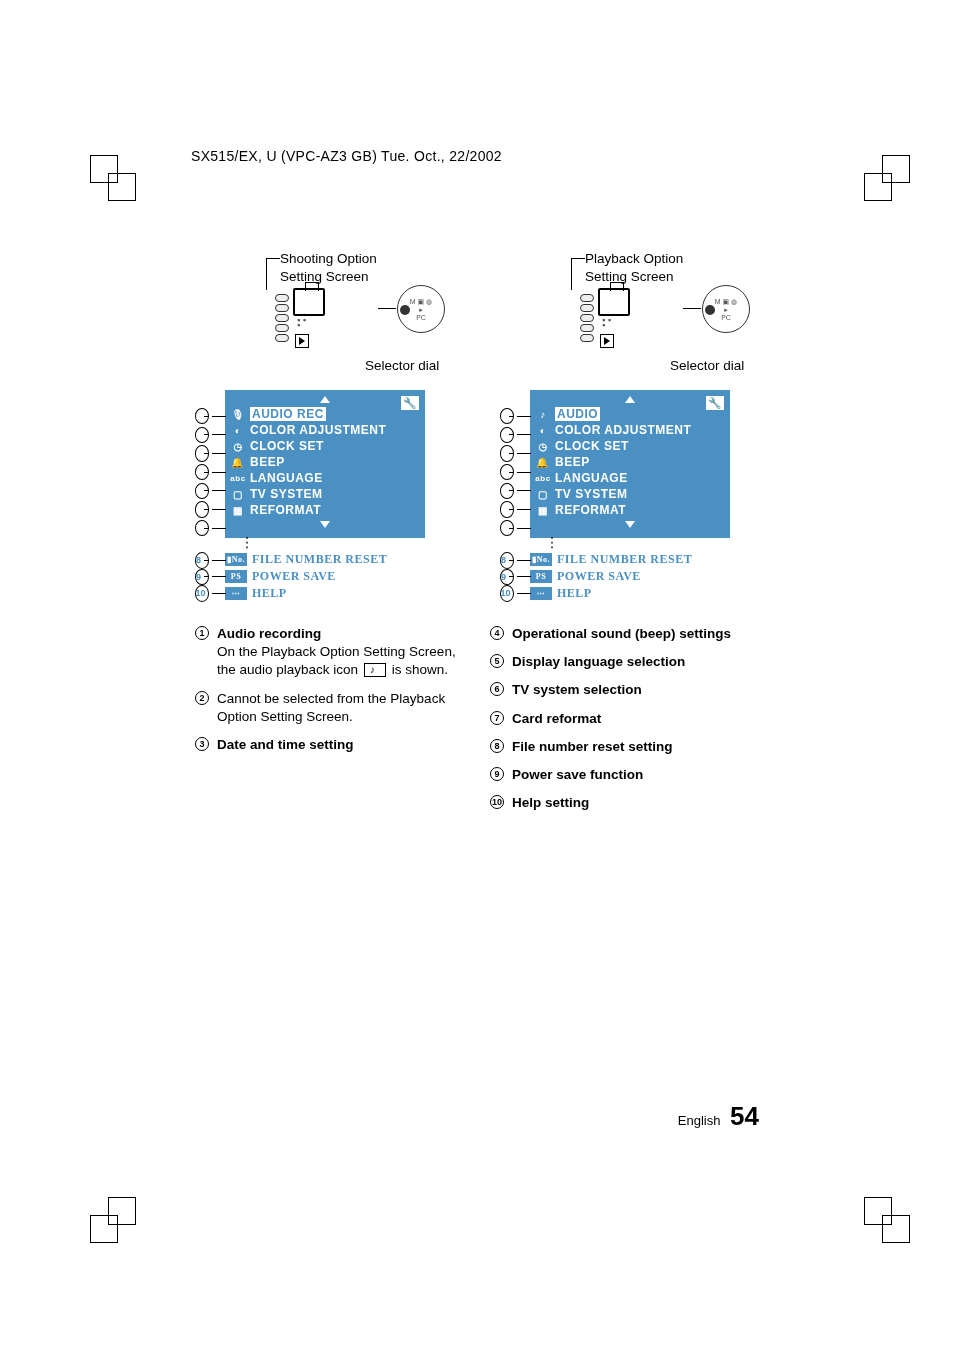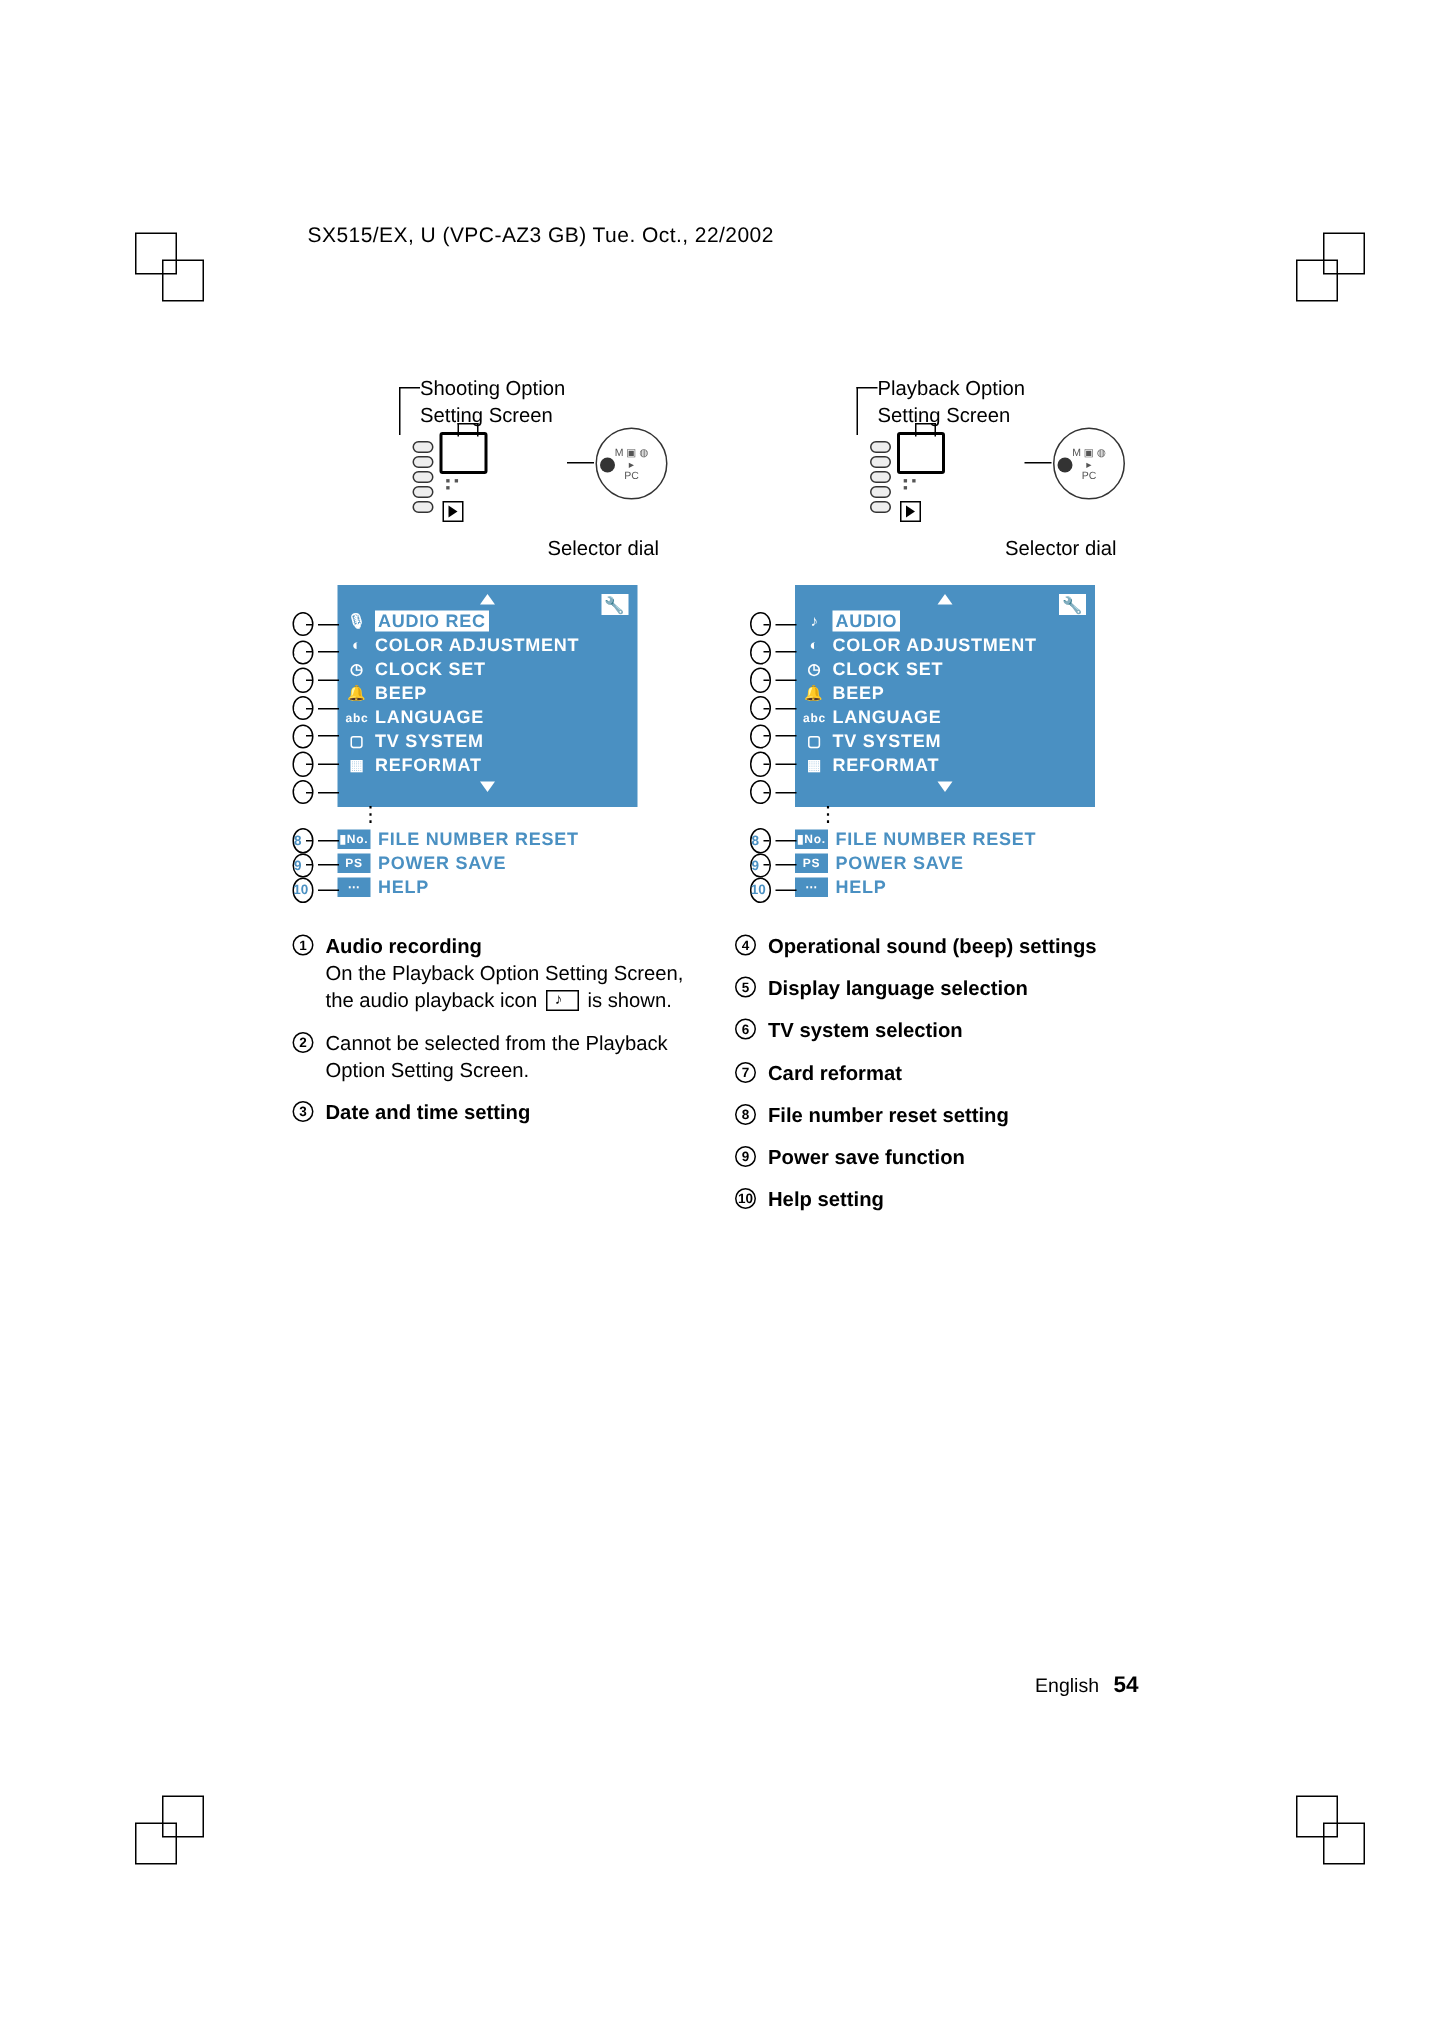--- a/index.html
+++ b/index.html
@@ -21,21 +21,21 @@
   .crop-mark.tr .b { left:0; top:18px;}
   .crop-mark.bl { left: 90px; bottom: 155px; }
   .crop-mark.bl .a { left:0; top:18px;}
   .crop-mark.bl .b { left:18px; top:0;}
   .crop-mark.br { right: 90px; bottom: 155px; }
   .crop-mark.br .a { left:18px; top:18px;}
   .crop-mark.br .b { left:0; top:0;}
 
   .header-line {
     position: absolute;
-    left: 205px;
+    left: 191px;
     top: 148px;
     font-size: 14px;
     letter-spacing: 0.3px;
   }
 
   .content {
     position: absolute;
     left: 195px;
     top: 250px;
     width: 560px;
@@ -217,21 +217,21 @@
     position: relative;
     padding-top: 14px;
   }
   .extra-rows::before {
     content:"⋮"; position:absolute; left:15px; top:-4px; color:#000; font-size:14px;
   }
   .extra-rows .erow {
     display:flex; align-items:center; gap:5px;
     font-weight:bold; font-size:12px;
     letter-spacing: 0.5px;
-    font-family: Liberation Sans, sans-serif;
+    font-family: Liberation Serif, serif;
     margin-bottom: 2px;
     white-space:nowrap;
   }
   .extra-rows .erow .icon {
     background:#4a90c2; color:#fff; width:22px; height:13px;
     font-size:8px; display:flex; align-items:center; justify-content:center;
     flex-shrink:0;
   }
   .extra-numbers {
     position:absolute; left:-30px; top:14px;
@@ -261,21 +261,21 @@
   .footnote .tri-up, .footnote .tri-down {
     display:inline-block; width:0; height:0; vertical-align:middle; margin: 0 1px;
   }
   .footnote .tri-up { border-left:5px solid transparent; border-right:5px solid transparent; border-bottom:8px solid #000;}
   .footnote .tri-down { border-left:5px solid transparent; border-right:5px solid transparent; border-top:8px solid #000;}
 
   .page-footer {
     position:absolute; right: 195px; bottom: 220px;
     font-size: 13px;
   }
-  .page-footer .pnum { font-size: 15px; font-weight:bold; margin-left:6px;}
+  .page-footer .pnum { font-size: 26px; font-weight:bold; margin-left:6px;}
 </style>
 </head>
 <body>
 
 <div class="crop-mark tl">
     <span class="sq a"></span>
     <span class="sq b"></span>
   </div>
 <div class="crop-mark tr">
     <span class="sq a"></span>

